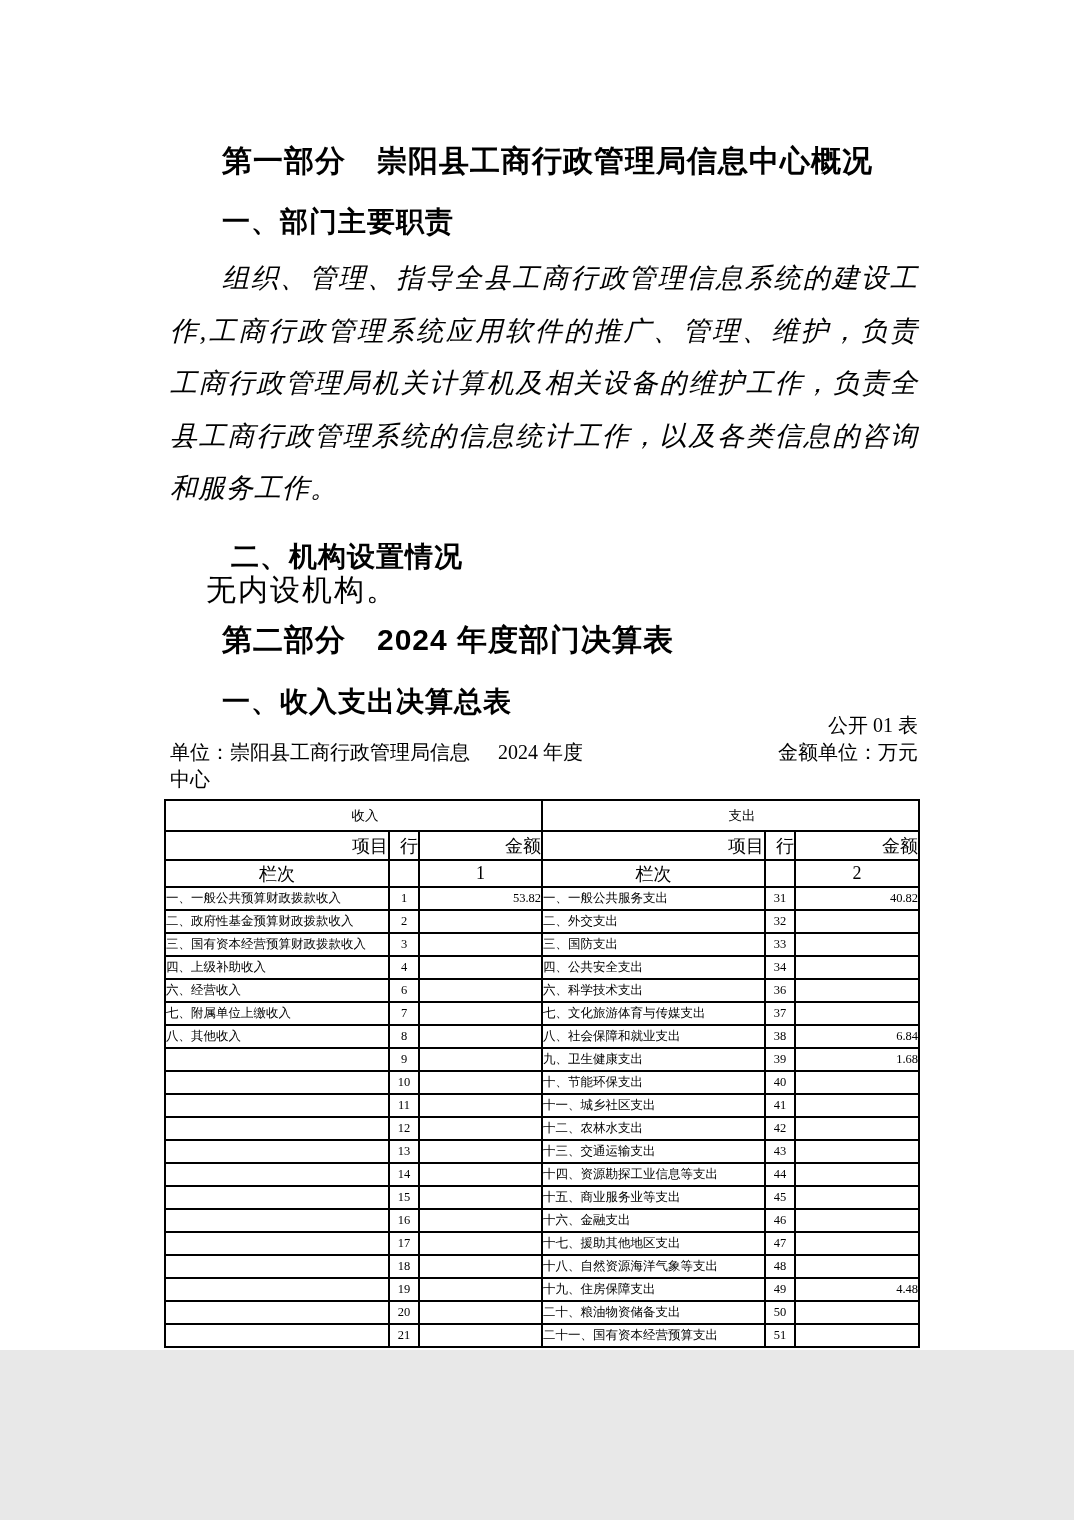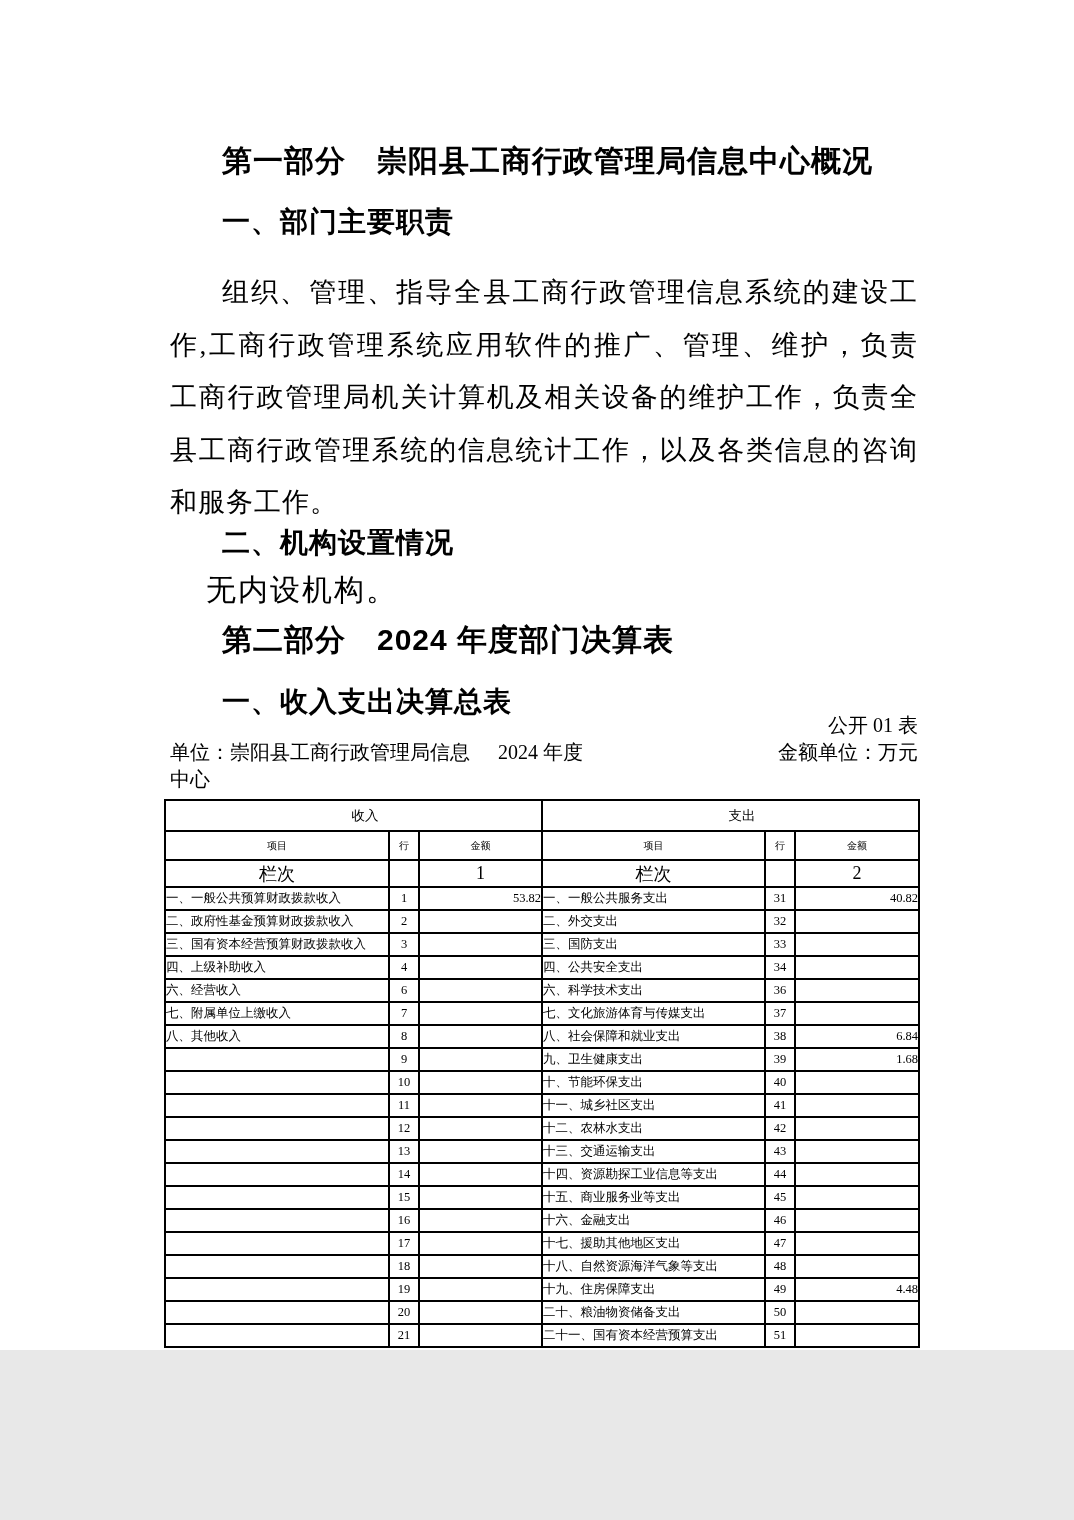--- a/index.html
+++ b/index.html
@@ -19,24 +19,25 @@
     font-family: "Liberation Sans", sans-serif;
     font-weight: bold;
     white-space: nowrap;
     letter-spacing: 1px;
   }
   .part-title { font-size: 30px; }
   .sec-title  { font-size: 28px; }
   .body-para {
     position: absolute;
     left: 170px;
-    top: 266px;
+    top: 252px;
     width: 748px;
     font-size: 27px;
     line-height: 52.5px;
+    font-style: italic;
   }
   .body-para .line {
     text-align: justify;
     text-align-last: justify;
     letter-spacing: 1px;
   }
   .body-para .line.first { padding-left: 52px; }
   .body-para .line.last  { text-align-last: left; }
   .plain-body {
     position: absolute;
@@ -67,21 +68,21 @@
     font-size: 12.5px;
   }
   table.fin td {
     border: 2px solid #000;
     padding: 0;
     overflow: hidden;
     white-space: nowrap;
     vertical-align: middle;
   }
   table.fin .hdr1 td { height: 29px; font-size: 13.5px; text-align: center; padding-left: 23px; }
-  table.fin .hdr2 td { height: 27px; font-size: 10px;  text-align: center; }
+  table.fin .hdr2 td { height: 27px; font-size: 18px;  text-align: right; }
   table.fin .hdr3 td { height: 25px; font-size: 18px; text-align: center; }
   table.fin tr.data td { height: 21px; }
   td.item   { text-align: left;  padding-left: 8px;  }
   td.rowno  { text-align: center; }
   td.amount { text-align: right; padding-right: 10px; }
   .page-number {
     position: absolute;
     top: 1408px;
     left: 0;
     width: 100%;
@@ -99,21 +100,21 @@
   <div class="heading sec-title" style="top:203px;">一、部门主要职责</div>
 
   <div class="body-para">
     <div class="line first">组织、管理、指导全县工商行政管理信息系统的建设工</div>
     <div class="line">作,工商行政管理系统应用软件的推广、管理、维护，负责</div>
     <div class="line">工商行政管理局机关计算机及相关设备的维护工作，负责全</div>
     <div class="line">县工商行政管理系统的信息统计工作，以及各类信息的咨询</div>
     <div class="line last">和服务工作。</div>
   </div>
 
-  <div class="heading sec-title" style="top:524px;">二、机构设置情况</div>
+  <div class="heading sec-title" style="top:538px;margin-left:9px;">二、机构设置情况</div>
 
   <div class="plain-body" style="top:570px;">无内设机构。</div>
 
   <div class="heading part-title" style="top:620px;">第二部分　2024 年度部门决算表</div>
 
   <div class="heading sec-title" style="top:683px;">一、收入支出决算总表</div>
 
   <div class="table-meta">
     <div class="form-label">公开 01 表</div>
     <div class="meta-line">

